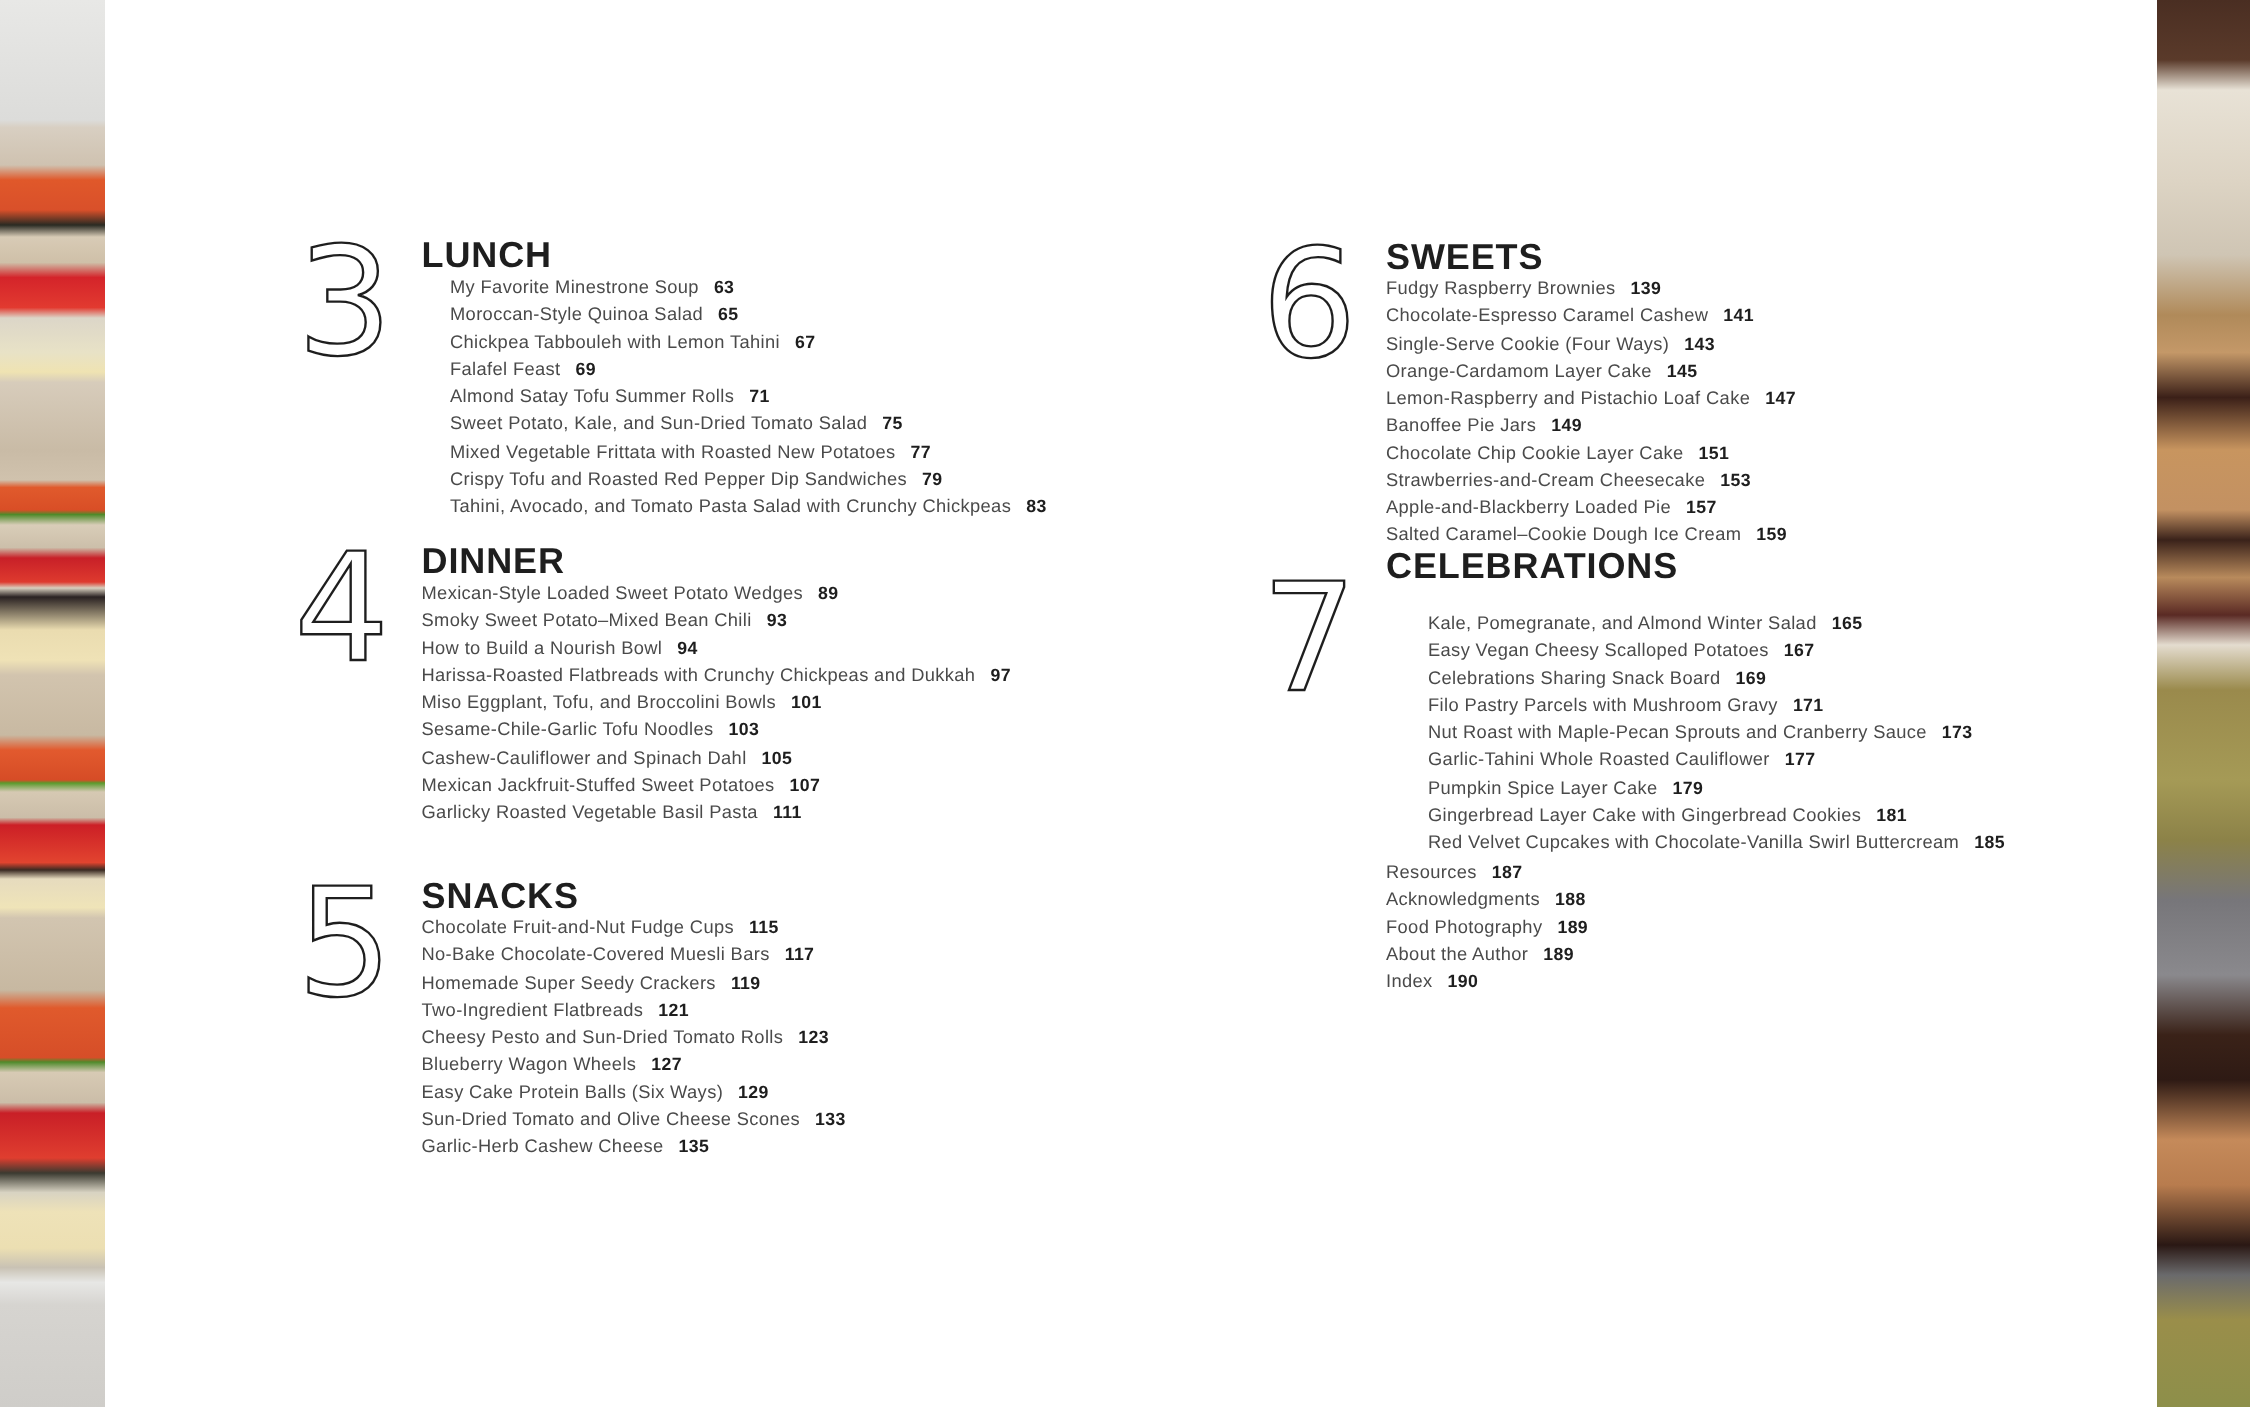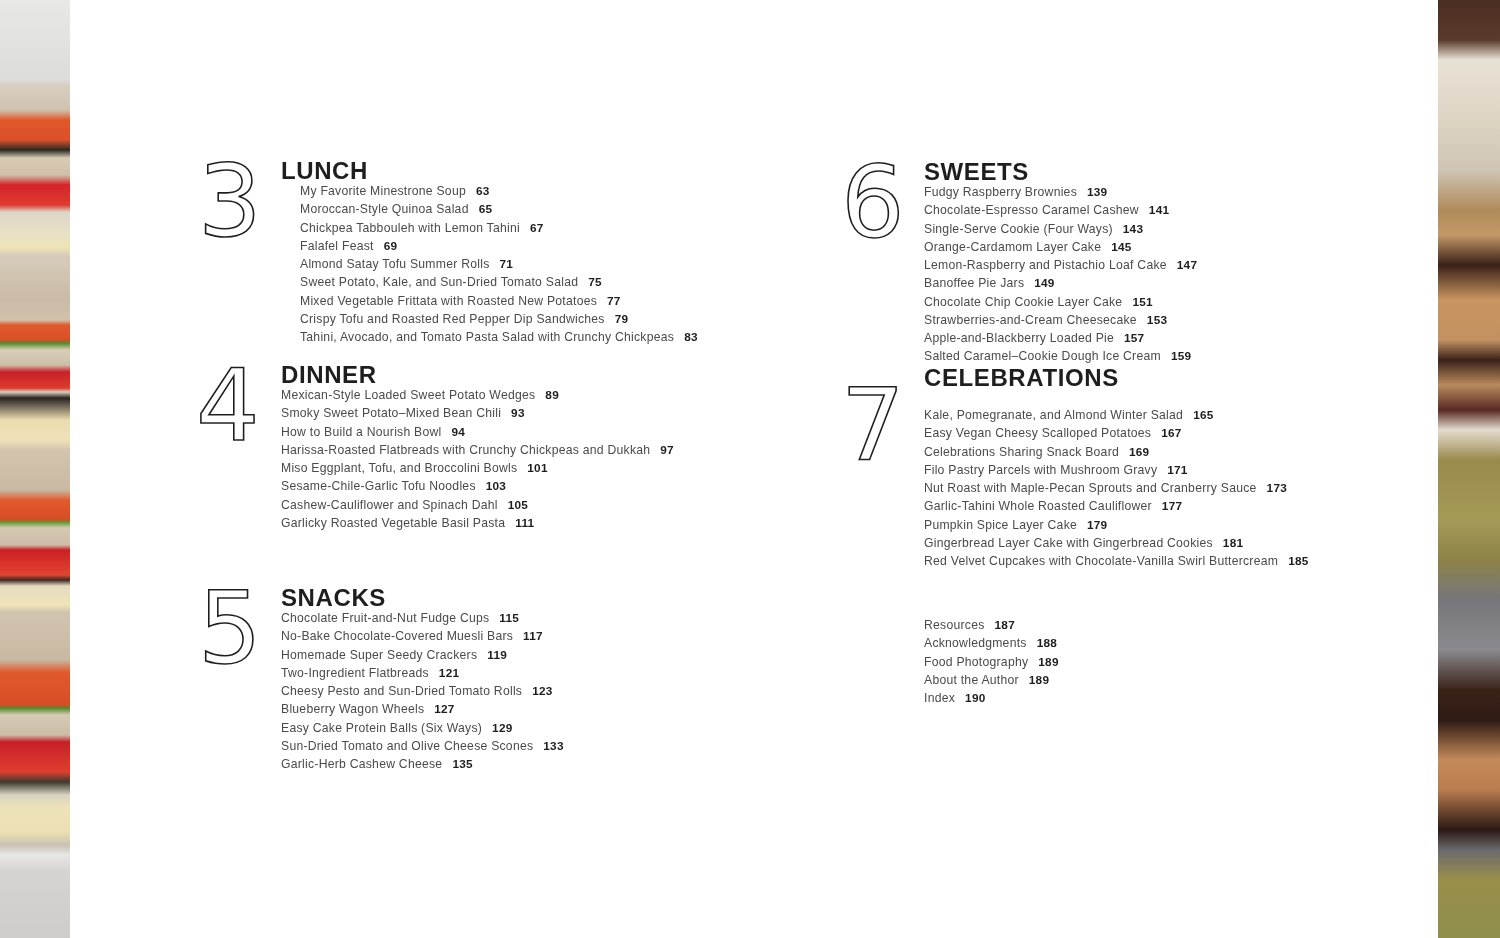--- a/index.html
+++ b/index.html
@@ -111,20 +111,21 @@
   <div class="chapter-num" style="left:196px; top:356px;">4</div>
   <div class="chapter-title" style="left:281px; top:365px;">DINNER</div>
   <ul class="entries" style="left:281px; top:386px;">
     <li class="entry"><span class="title">Mexican-Style Loaded Sweet Potato Wedges</span><span class="page">89</span></li>
     <li class="entry"><span class="title">Smoky Sweet Potato–Mixed Bean Chili</span><span class="page">93</span></li>
     <li class="entry"><span class="title">How to Build a Nourish Bowl</span><span class="page">94</span></li>
     <li class="entry"><span class="title">Harissa-Roasted Flatbreads with Crunchy Chickpeas and Dukkah</span><span class="page">97</span></li>
     <li class="entry"><span class="title">Miso Eggplant, Tofu, and Broccolini Bowls</span><span class="page">101</span></li>
     <li class="entry"><span class="title">Sesame-Chile-Garlic Tofu Noodles</span><span class="page">103</span></li>
     <li class="entry"><span class="title">Cashew-Cauliflower and Spinach Dahl</span><span class="page">105</span></li>
+    <li class="entry"><span class="title">Mexican Jackfruit-Stuffed Sweet Potatoes</span><span class="page">107</span></li>
     <li class="entry"><span class="title">Garlicky Roasted Vegetable Basil Pasta</span><span class="page">111</span></li>
   </ul>
 </div>
 
 <div>
   <div class="chapter-num" style="left:198px; top:579px;">5</div>
   <div class="chapter-title" style="left:281px; top:588px;">SNACKS</div>
   <ul class="entries" style="left:281px; top:609px;">
     <li class="entry"><span class="title">Chocolate Fruit-and-Nut Fudge Cups</span><span class="page">115</span></li>
     <li class="entry"><span class="title">No-Bake Chocolate-Covered Muesli Bars</span><span class="page">117</span></li>
@@ -151,34 +152,34 @@
     <li class="entry"><span class="title">Chocolate Chip Cookie Layer Cake</span><span class="page">151</span></li>
     <li class="entry"><span class="title">Strawberries-and-Cream Cheesecake</span><span class="page">153</span></li>
     <li class="entry"><span class="title">Apple-and-Blackberry Loaded Pie</span><span class="page">157</span></li>
     <li class="entry"><span class="title">Salted Caramel–Cookie Dough Ice Cream</span><span class="page">159</span></li>
   </ul>
 </div>
 
 <div>
   <div class="chapter-num" style="left:841px; top:376px;">7</div>
   <div class="chapter-title" style="left:924px; top:368px;">CELEBRATIONS</div>
-  <ul class="entries" style="left:924px; top:406px;">
+  <ul class="entries" style="left:952px; top:406px;">
     <li class="entry"><span class="title">Kale, Pomegranate, and Almond Winter Salad</span><span class="page">165</span></li>
     <li class="entry"><span class="title">Easy Vegan Cheesy Scalloped Potatoes</span><span class="page">167</span></li>
     <li class="entry"><span class="title">Celebrations Sharing Snack Board</span><span class="page">169</span></li>
     <li class="entry"><span class="title">Filo Pastry Parcels with Mushroom Gravy</span><span class="page">171</span></li>
     <li class="entry"><span class="title">Nut Roast with Maple-Pecan Sprouts and Cranberry Sauce</span><span class="page">173</span></li>
     <li class="entry"><span class="title">Garlic-Tahini Whole Roasted Cauliflower</span><span class="page">177</span></li>
     <li class="entry"><span class="title">Pumpkin Spice Layer Cake</span><span class="page">179</span></li>
     <li class="entry"><span class="title">Gingerbread Layer Cake with Gingerbread Cookies</span><span class="page">181</span></li>
     <li class="entry"><span class="title">Red Velvet Cupcakes with Chocolate-Vanilla Swirl Buttercream</span><span class="page">185</span></li>
   </ul>
 </div>
 
 <div>
-  <ul class="entries" style="left:924px; top:616px;">
+  <ul class="entries" style="left:924px; top:572px;">
     <li class="entry"><span class="title">Resources</span><span class="page">187</span></li>
     <li class="entry"><span class="title">Acknowledgments</span><span class="page">188</span></li>
     <li class="entry"><span class="title">Food Photography</span><span class="page">189</span></li>
     <li class="entry"><span class="title">About the Author</span><span class="page">189</span></li>
     <li class="entry"><span class="title">Index</span><span class="page">190</span></li>
   </ul>
 </div>
 
 </body></html>

